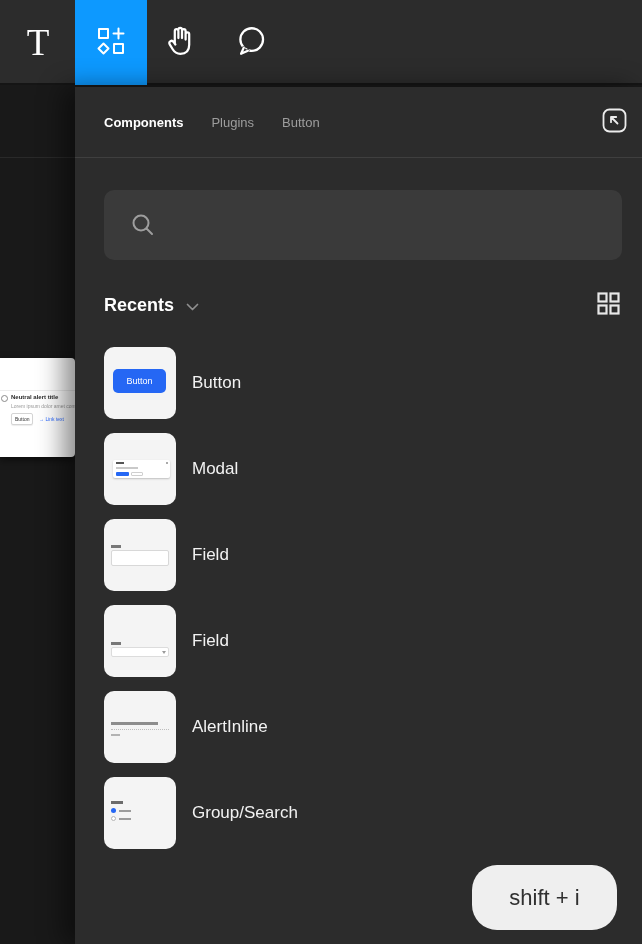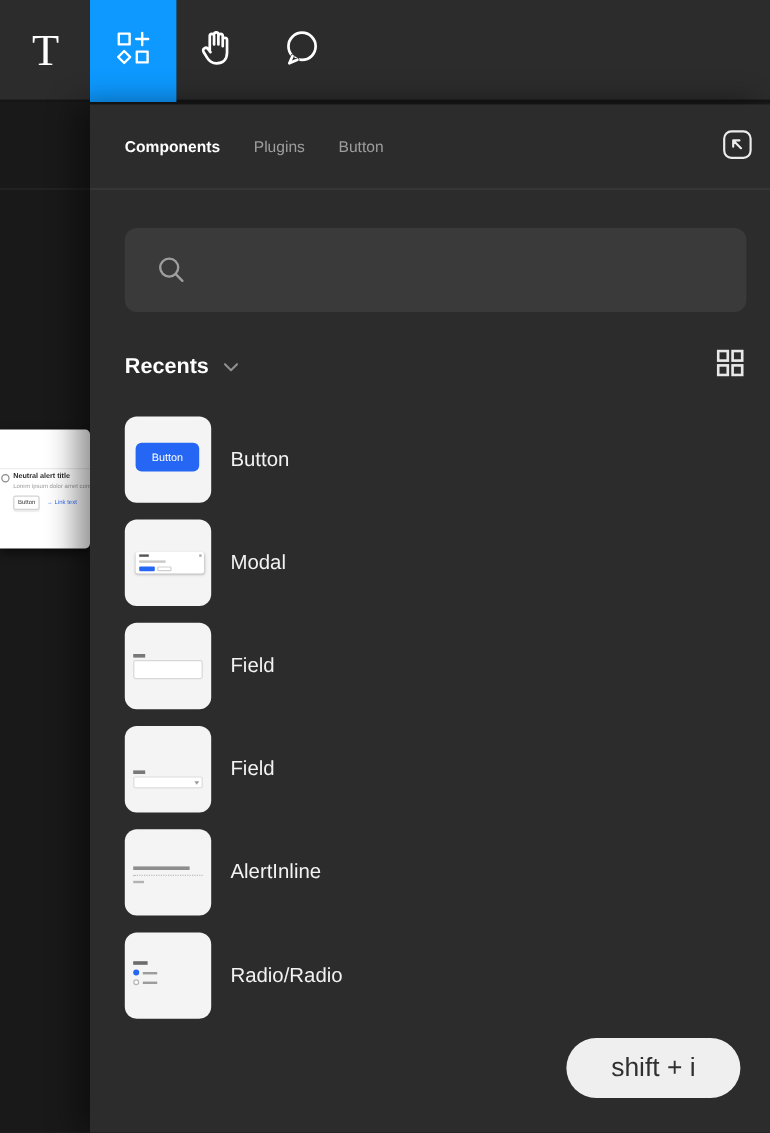--- a/index.html
+++ b/index.html
@@ -125,21 +125,21 @@
   .tr-label { position:absolute; left:7px; top:24px; width:12px; height:2.5px; background:#6b6b6b; }
   .tr-row { position:absolute; left:7px; display:flex; align-items:center; }
   .tr-row.r1 { top:31px; } .tr-row.r2 { top:39px; }
   .tr-radio { width:5px; height:5px; border-radius:50%; margin-right:3px; }
   .tr-radio.on { background:var(--thumb_accent,#2567f4); }
   .tr-radio.off { border:1px solid #b5b5b5; background:#fff; }
   .tr-bar { width:12px; height:2px; background:#9c9c9c; }
 
   
   .shortcut-badge {
-    position:absolute; left:472px; top:865px; width:145px; height:50px;
+    position:absolute; left:472px; top:865px; width:145px; height:65px;
     border-radius:25px; background:var(--badge_bg,#efefef);
     color:var(--badge_text,#303030); font-size:22px;
     display:flex; align-items:center; justify-content:center;
   }
 </style>
 </head>
 <body>
 
 <div class="toolbar">
   <div class="tool tool-text">
@@ -282,19 +282,19 @@
         <div class="tr-label"></div>
         <div class="tr-row r1">
             <div class="tr-radio on"></div>
             <div class="tr-bar"></div>
           </div>
         <div class="tr-row r2">
             <div class="tr-radio off"></div>
             <div class="tr-bar"></div>
           </div>
       </div>
-      <div class="item-label">Radio/Radio</div>
+      <div class="item-label">Group/Search</div>
     </div>
 
   </div>
 </div>
 
 <div class="shortcut-badge">shift + i</div>
 
 </body></html>

